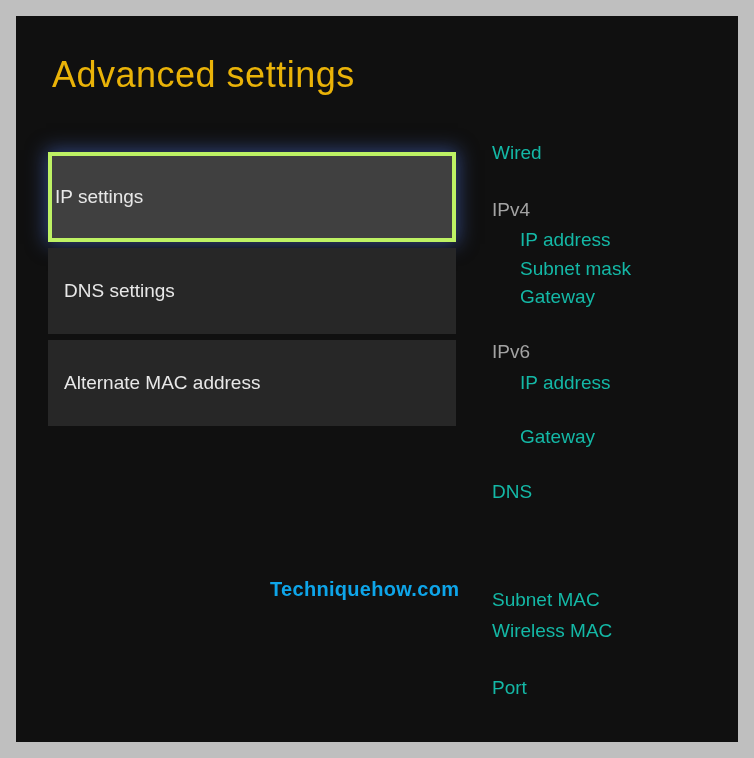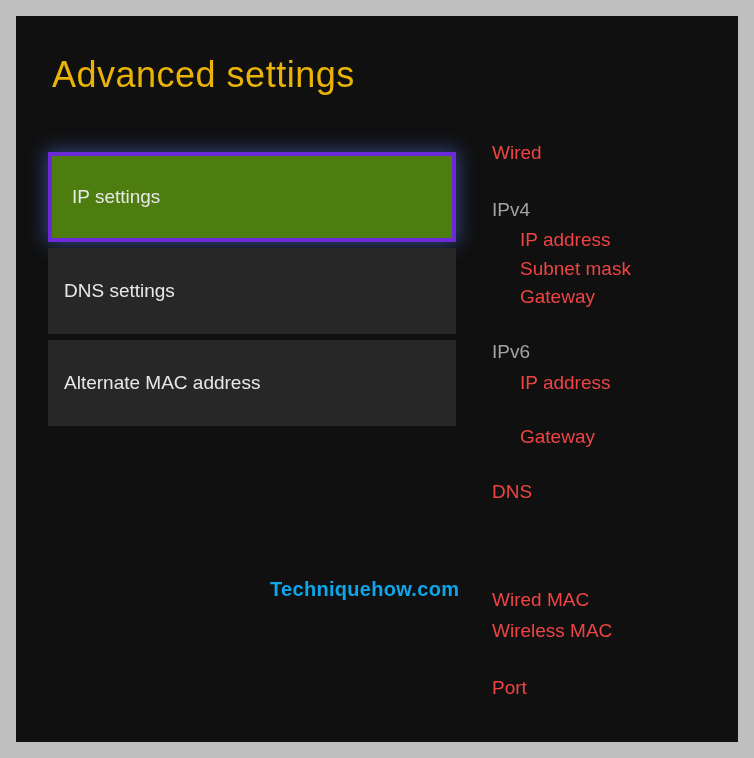--- a/index.html
+++ b/index.html
@@ -41,36 +41,36 @@
       background: #272727;
       color: #e8e8e8;
       font-size: 19px;
       font-weight: 400;
       padding: 28px 12px;
       margin-bottom: 6px;
       border: 4px solid transparent;
       cursor: pointer;
     }
     .menu-item.selected {
-      background: #4d7c0f;
-      border: 4px solid #6d28d9;
+      background: #404040;
+      border: 4px solid #bef264;
       box-shadow: 0 0 18px 2px rgba(74,111,212,0.55);
-      padding: 30px 20px;
+      padding: 30px 3px;
     }
     .details-column {
       padding-left: 36px;
       padding-top: -10px;
       color: #ffffff;
       font-size: 19px;
       line-height: 1.4;
       position: relative;
       top: -12px;
     }
     .label {
-      color: #ef4444;
+      color: #14b8a6;
       font-weight: 400;
       margin-bottom: 4px;
     }
     .label.bright {
       color: #a3a3a3;
     }
     .indent {
       padding-left: 28px;
     }
     .indent .label {
@@ -130,21 +130,21 @@
         <div class="spacer-md"></div>
         <div class="label">Gateway</div>
       </div>
       <div class="spacer-md"></div>
 
       <div class="label">DNS</div>
 
       <div class="spacer-lg"></div>
       <div class="spacer-md"></div>
 
-      <div class="label">Wired MAC</div>
+      <div class="label">Subnet MAC</div>
       <div class="label">Wireless MAC</div>
       <div class="spacer-md"></div>
       <div class="label">Port</div>
     </div>
 
   </div>
 
   <div class="watermark">Techniquehow.com</div>
 </div>
 

